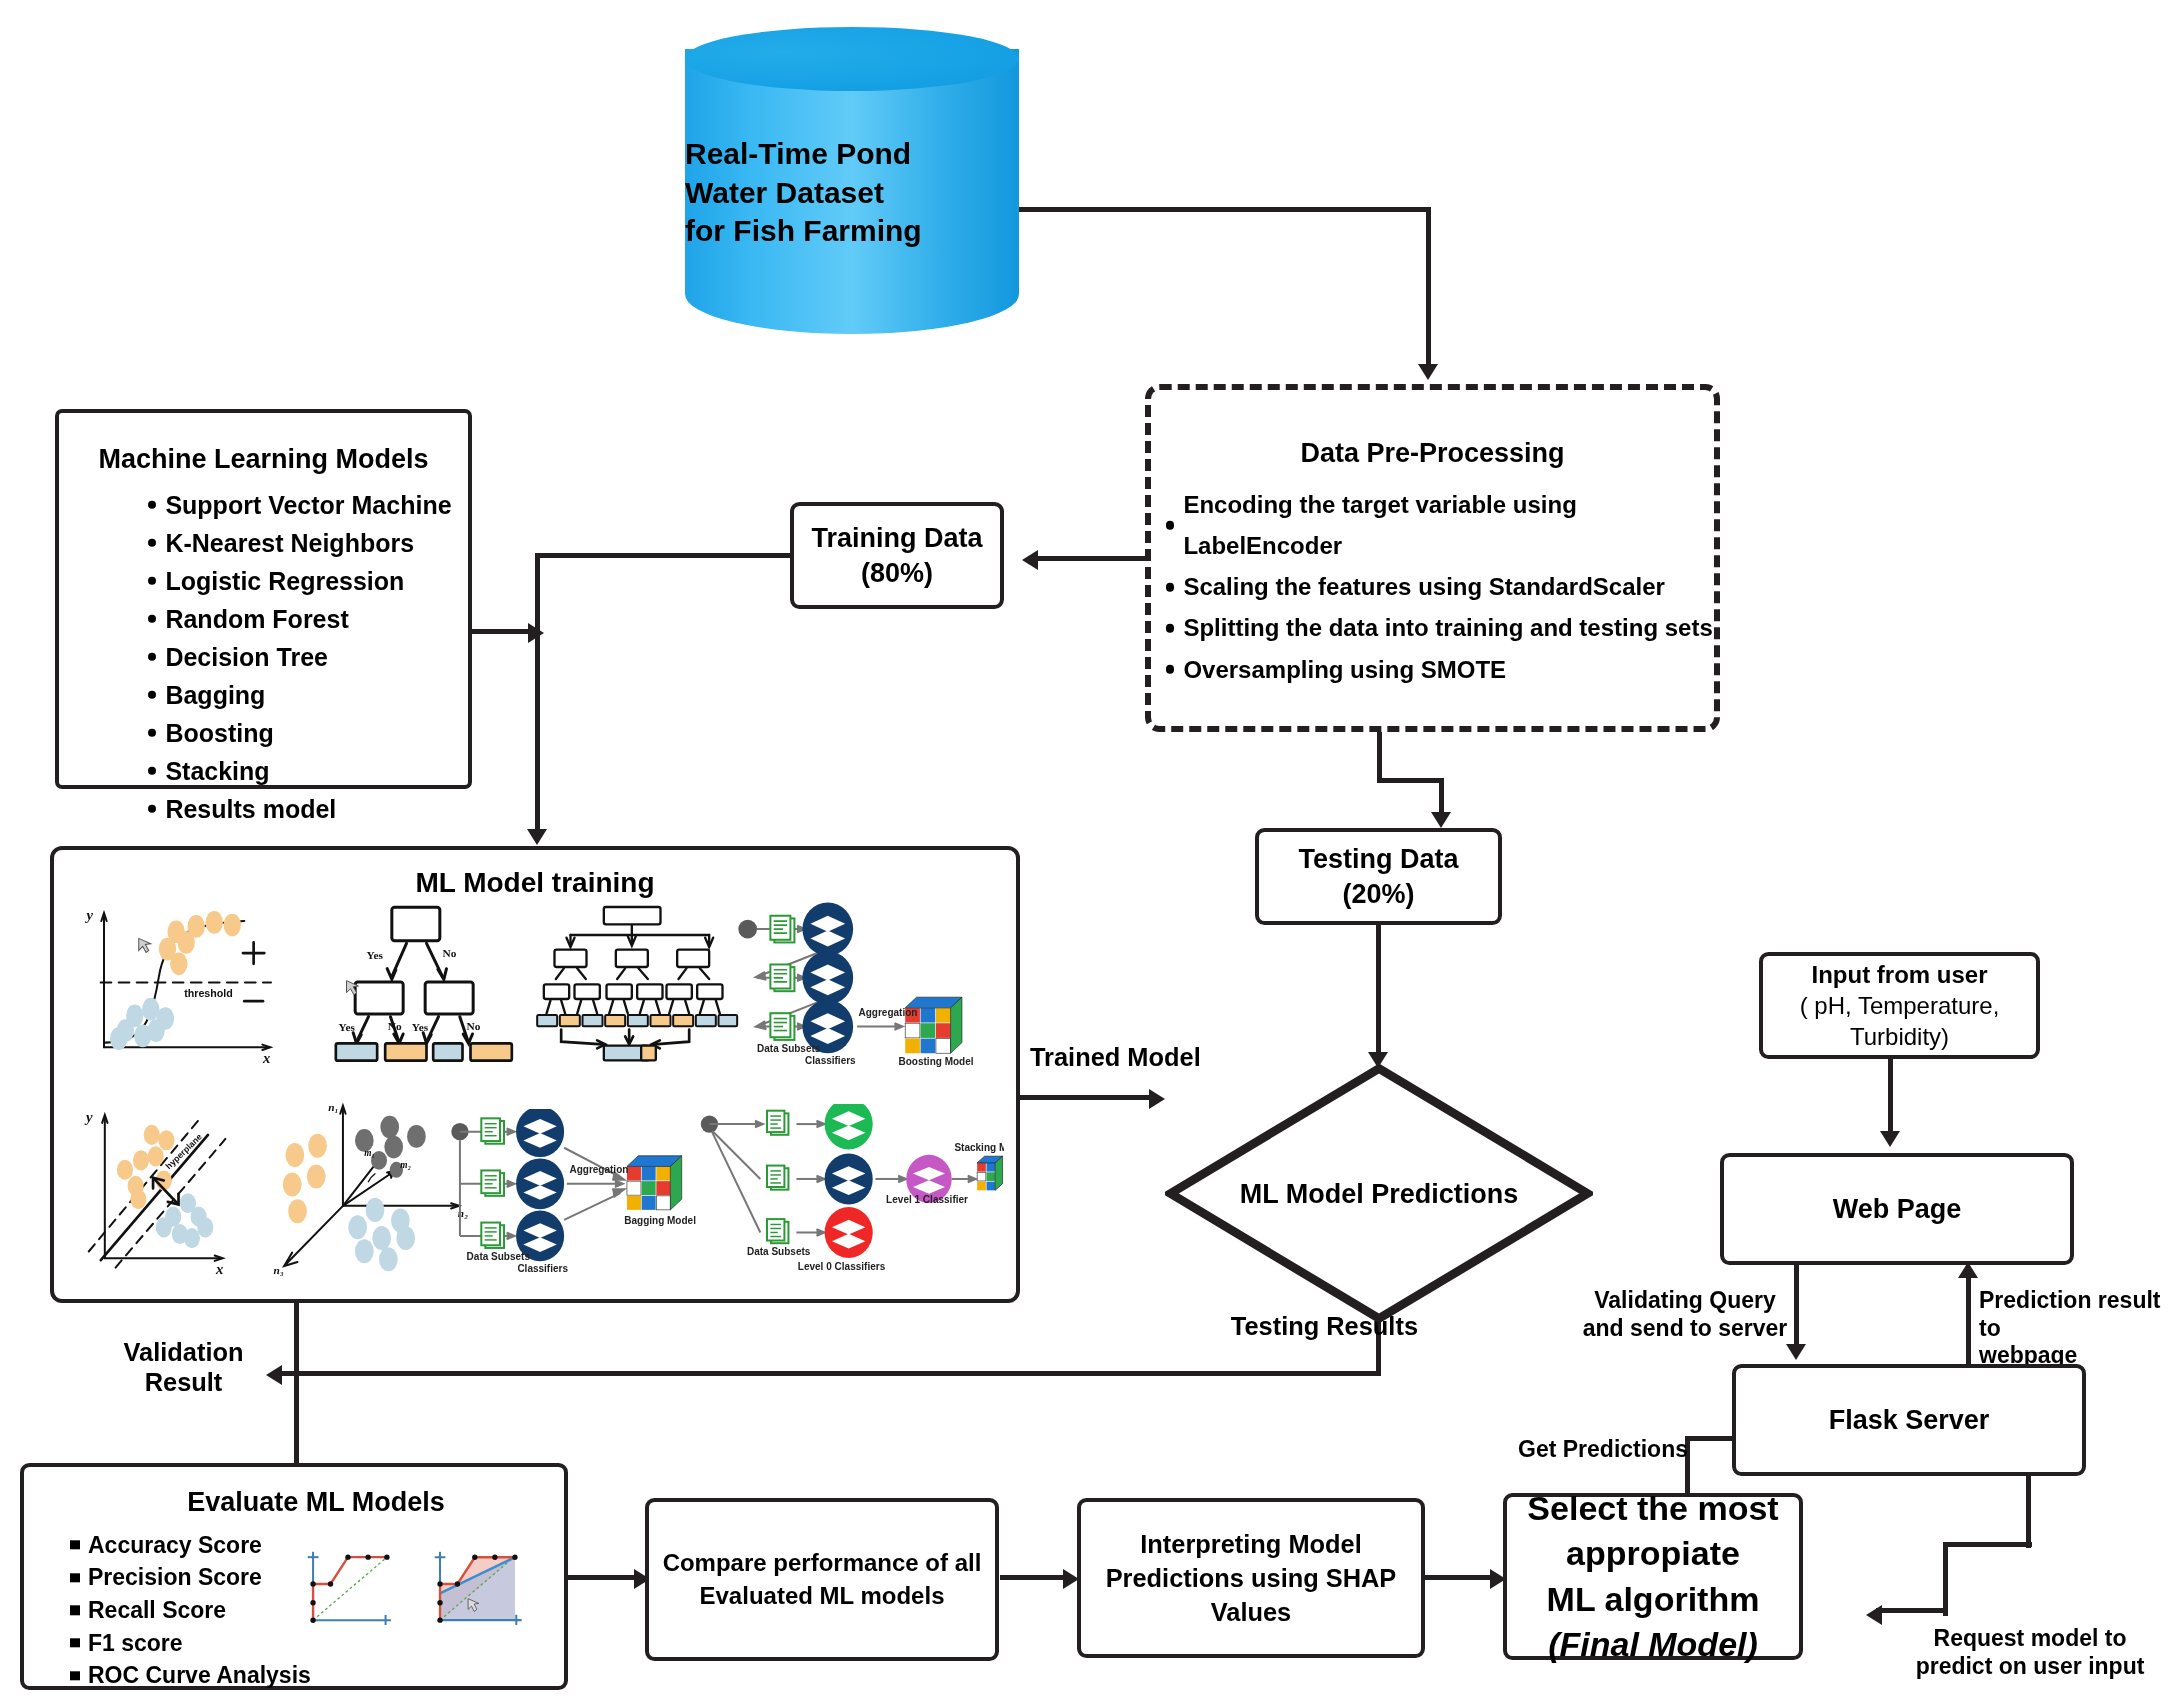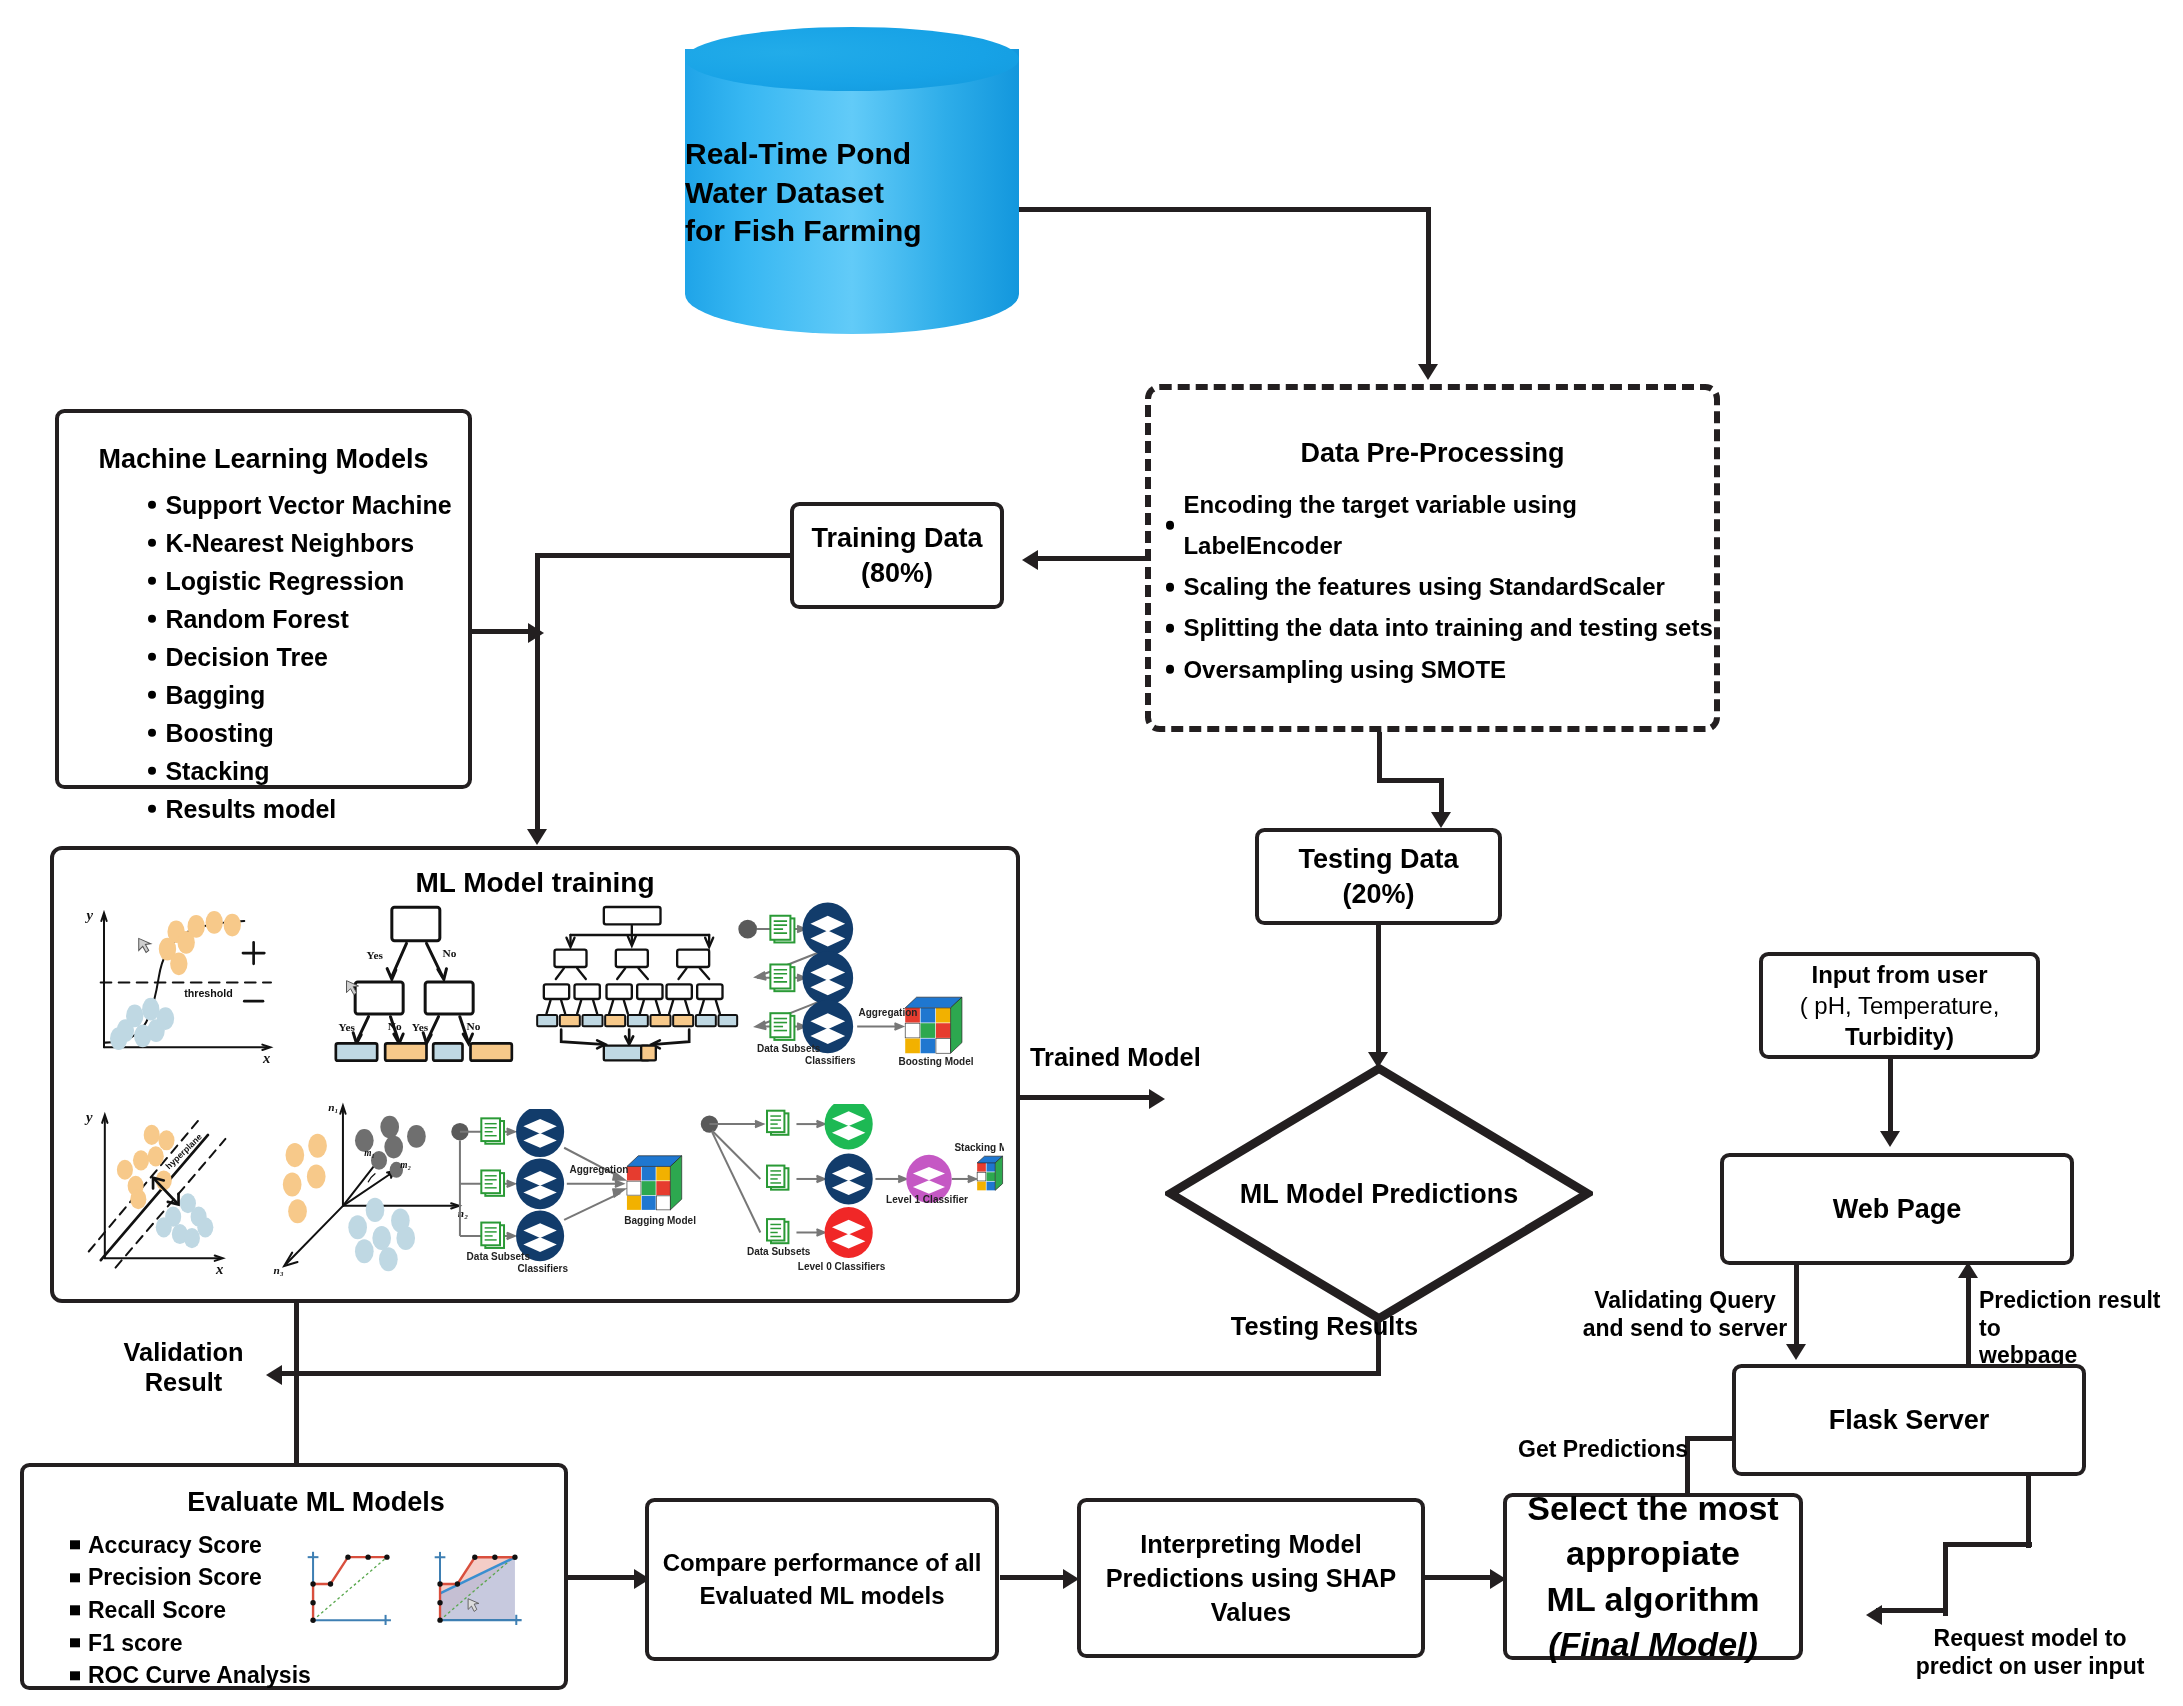--- a/index.html
+++ b/index.html
@@ -116,21 +116,21 @@
     <div>(80%)</div>
   </div>
 
   <div class="ln h" style="left:535px;top:553px;width:258px;"></div>
   <div class="ln v" style="left:535px;top:553px;height:281px;"></div>
   <div class="arw down" style="left:527px;top:829px;"></div>
 
   <div class="ln h" style="left:472px;top:629px;width:67px;"></div>
   <div class="arw right" style="left:528px;top:623px;"></div>
 
-  <div class="node" style="left:55px;top:409px;width:417px;height:380px;justify-content:flex-start;padding-top:31px;">
+  <div class="node" style="left:55px;top:409px;width:417px;height:380px;justify-content:flex-start;padding-top:31px;border-radius:7px;">
     <div class="title" style="font-size:27px;margin-bottom:10.7px;">Machine Learning Models</div>
     <ul class="bullets" style="font-size:25px;line-height:1.52;padding-left:67px;">
       <li>Support Vector Machine</li>
       <li>K-Nearest Neighbors</li>
       <li>Logistic Regression</li>
       <li>Random Forest</li>
       <li>Decision Tree</li>
       <li>Bagging</li>
       <li>Boosting</li>
       <li>Stacking</li>
@@ -771,17 +771,17 @@
   <div class="node" style="left:1720px;top:1153px;width:354px;height:112px;font-size:27px;">
     <div>Web Page</div>
   </div>
 
   <div class="ln v" style="left:1888px;top:1059px;height:77px;"></div>
   <div class="arw down" style="left:1880px;top:1131px;"></div>
 
   <div class="node" style="left:1759px;top:952px;width:281px;height:107px;font-size:24px;line-height:1.3;">
     <div style="font-weight:bold;">Input from user</div>
     <div style="font-weight:normal;">( pH, Temperature,</div>
-    <div style="font-weight:bold;">Turbidity)</div>
+    <div style="font-weight:normal;">Turbidity)</div>
   </div>
 
 </div>
 
 
 </body></html>

